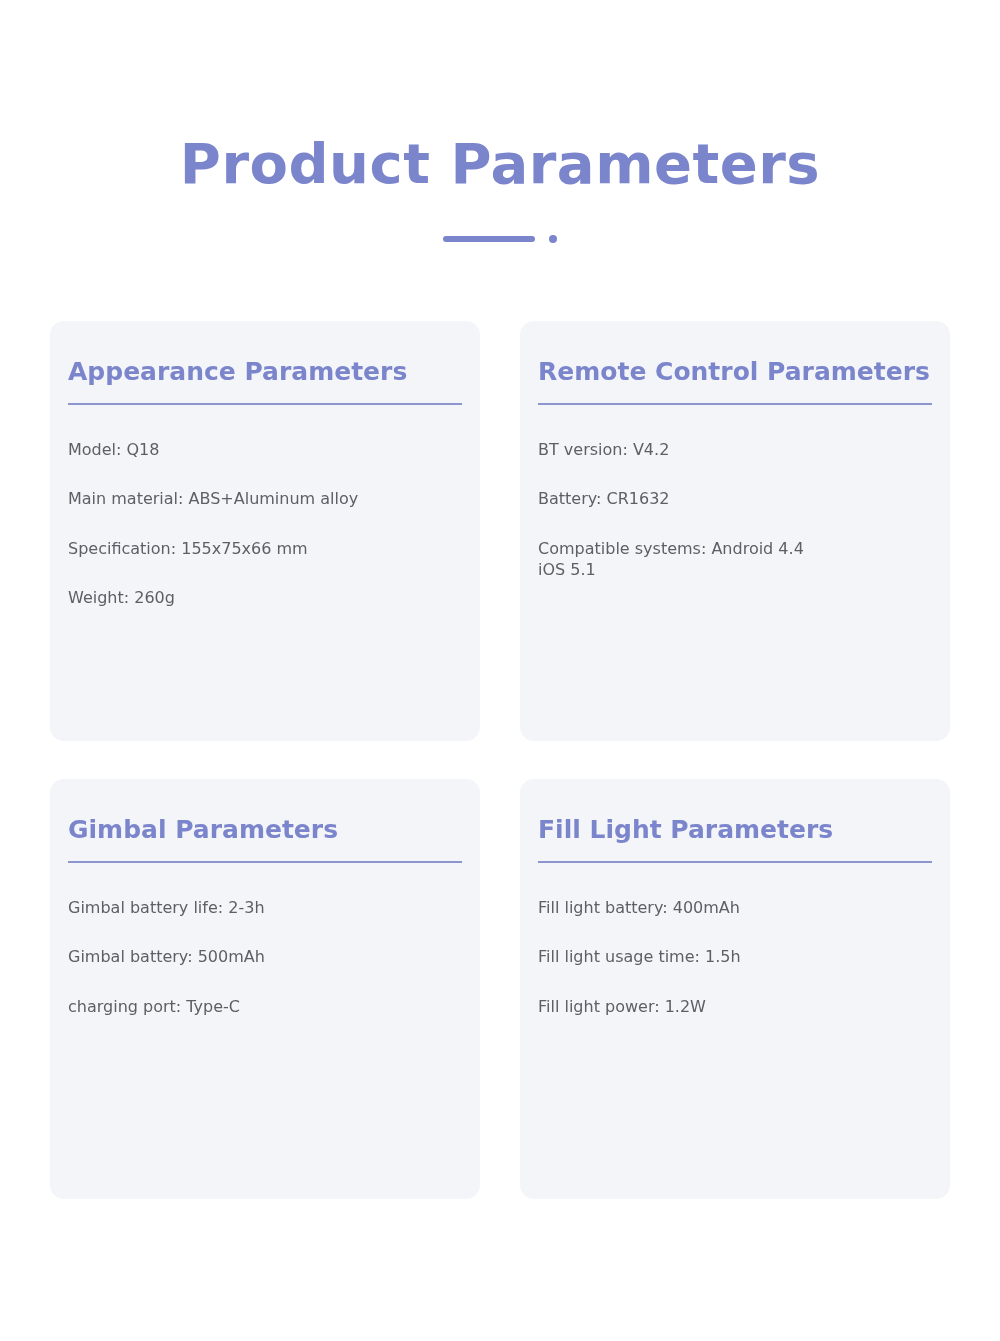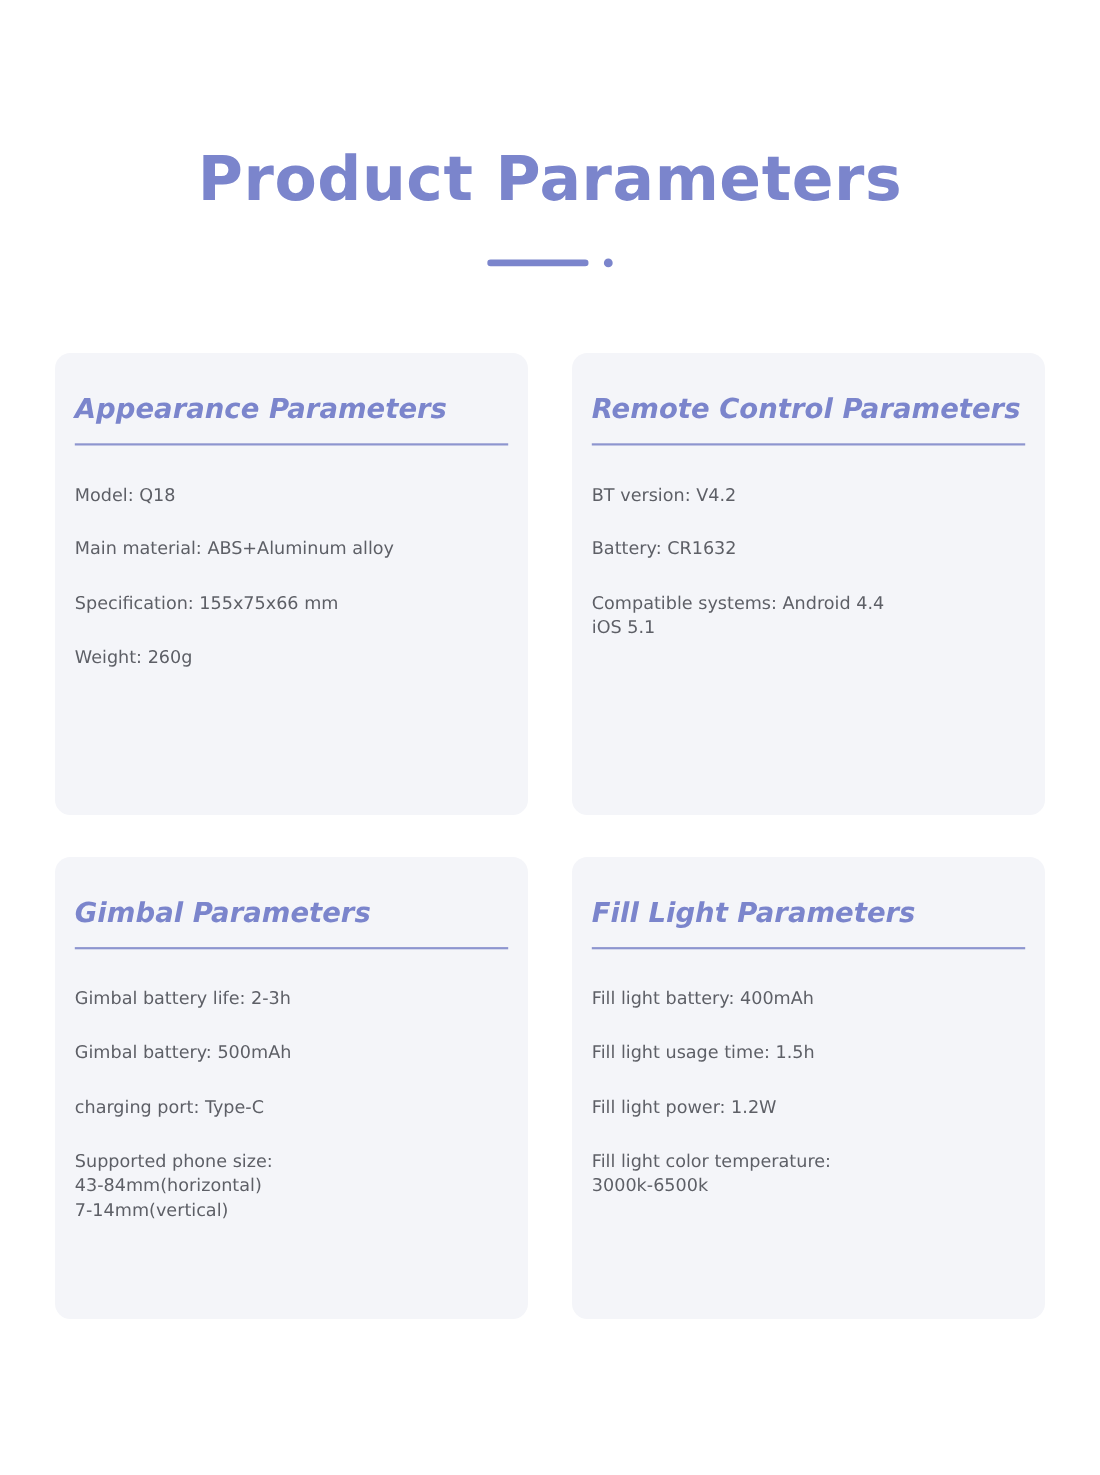--- a/index.html
+++ b/index.html
@@ -63,21 +63,20 @@
     box-sizing: border-box;
     min-height: 420px;
   }
   .card-title {
     color: #7b85cc;
     font-size: 25px;
     font-weight: bold;
     padding: 0 0 16px 0;
     margin: 0 0 0 0;
     line-height: 1.2;
-    font-style: italic;
   }
   .card-rule {
     height: 2px;
     background: #8d95cf;
     width: 100%;
     margin-bottom: 34px;
   }
   .spec-list {
     list-style: none;
     margin: 0;
@@ -159,42 +158,33 @@
       <ul class="spec-list">
         <li class="spec-item">
           <span>Gimbal battery life: 2-3h</span>
         </li>
         <li class="spec-item">
           <span>Gimbal battery: 500mAh</span>
         </li>
         <li class="spec-item">
           <span>charging port: Type-C</span>
         </li>
-        <li class="spec-item">
-          <span>Supported phone size:</span>
-          <span class="spec-cont">43-84mm(horizontal)</span>
-          <span class="spec-cont">7-14mm(vertical)</span>
-        </li>
       </ul>
     </div>
 
     <div class="card card-b">
       <div class="card-title">Fill Light Parameters</div>
       <div class="card-rule"></div>
       <ul class="spec-list">
         <li class="spec-item">
           <span>Fill light battery: 400mAh</span>
         </li>
         <li class="spec-item">
           <span>Fill light usage time: 1.5h</span>
         </li>
         <li class="spec-item">
           <span>Fill light power: 1.2W</span>
         </li>
-        <li class="spec-item">
-          <span>Fill light color temperature:</span>
-          <span class="spec-cont">3000k-6500k</span>
-        </li>
       </ul>
     </div>
 
   </div>
 </div>
 
 </body></html>

